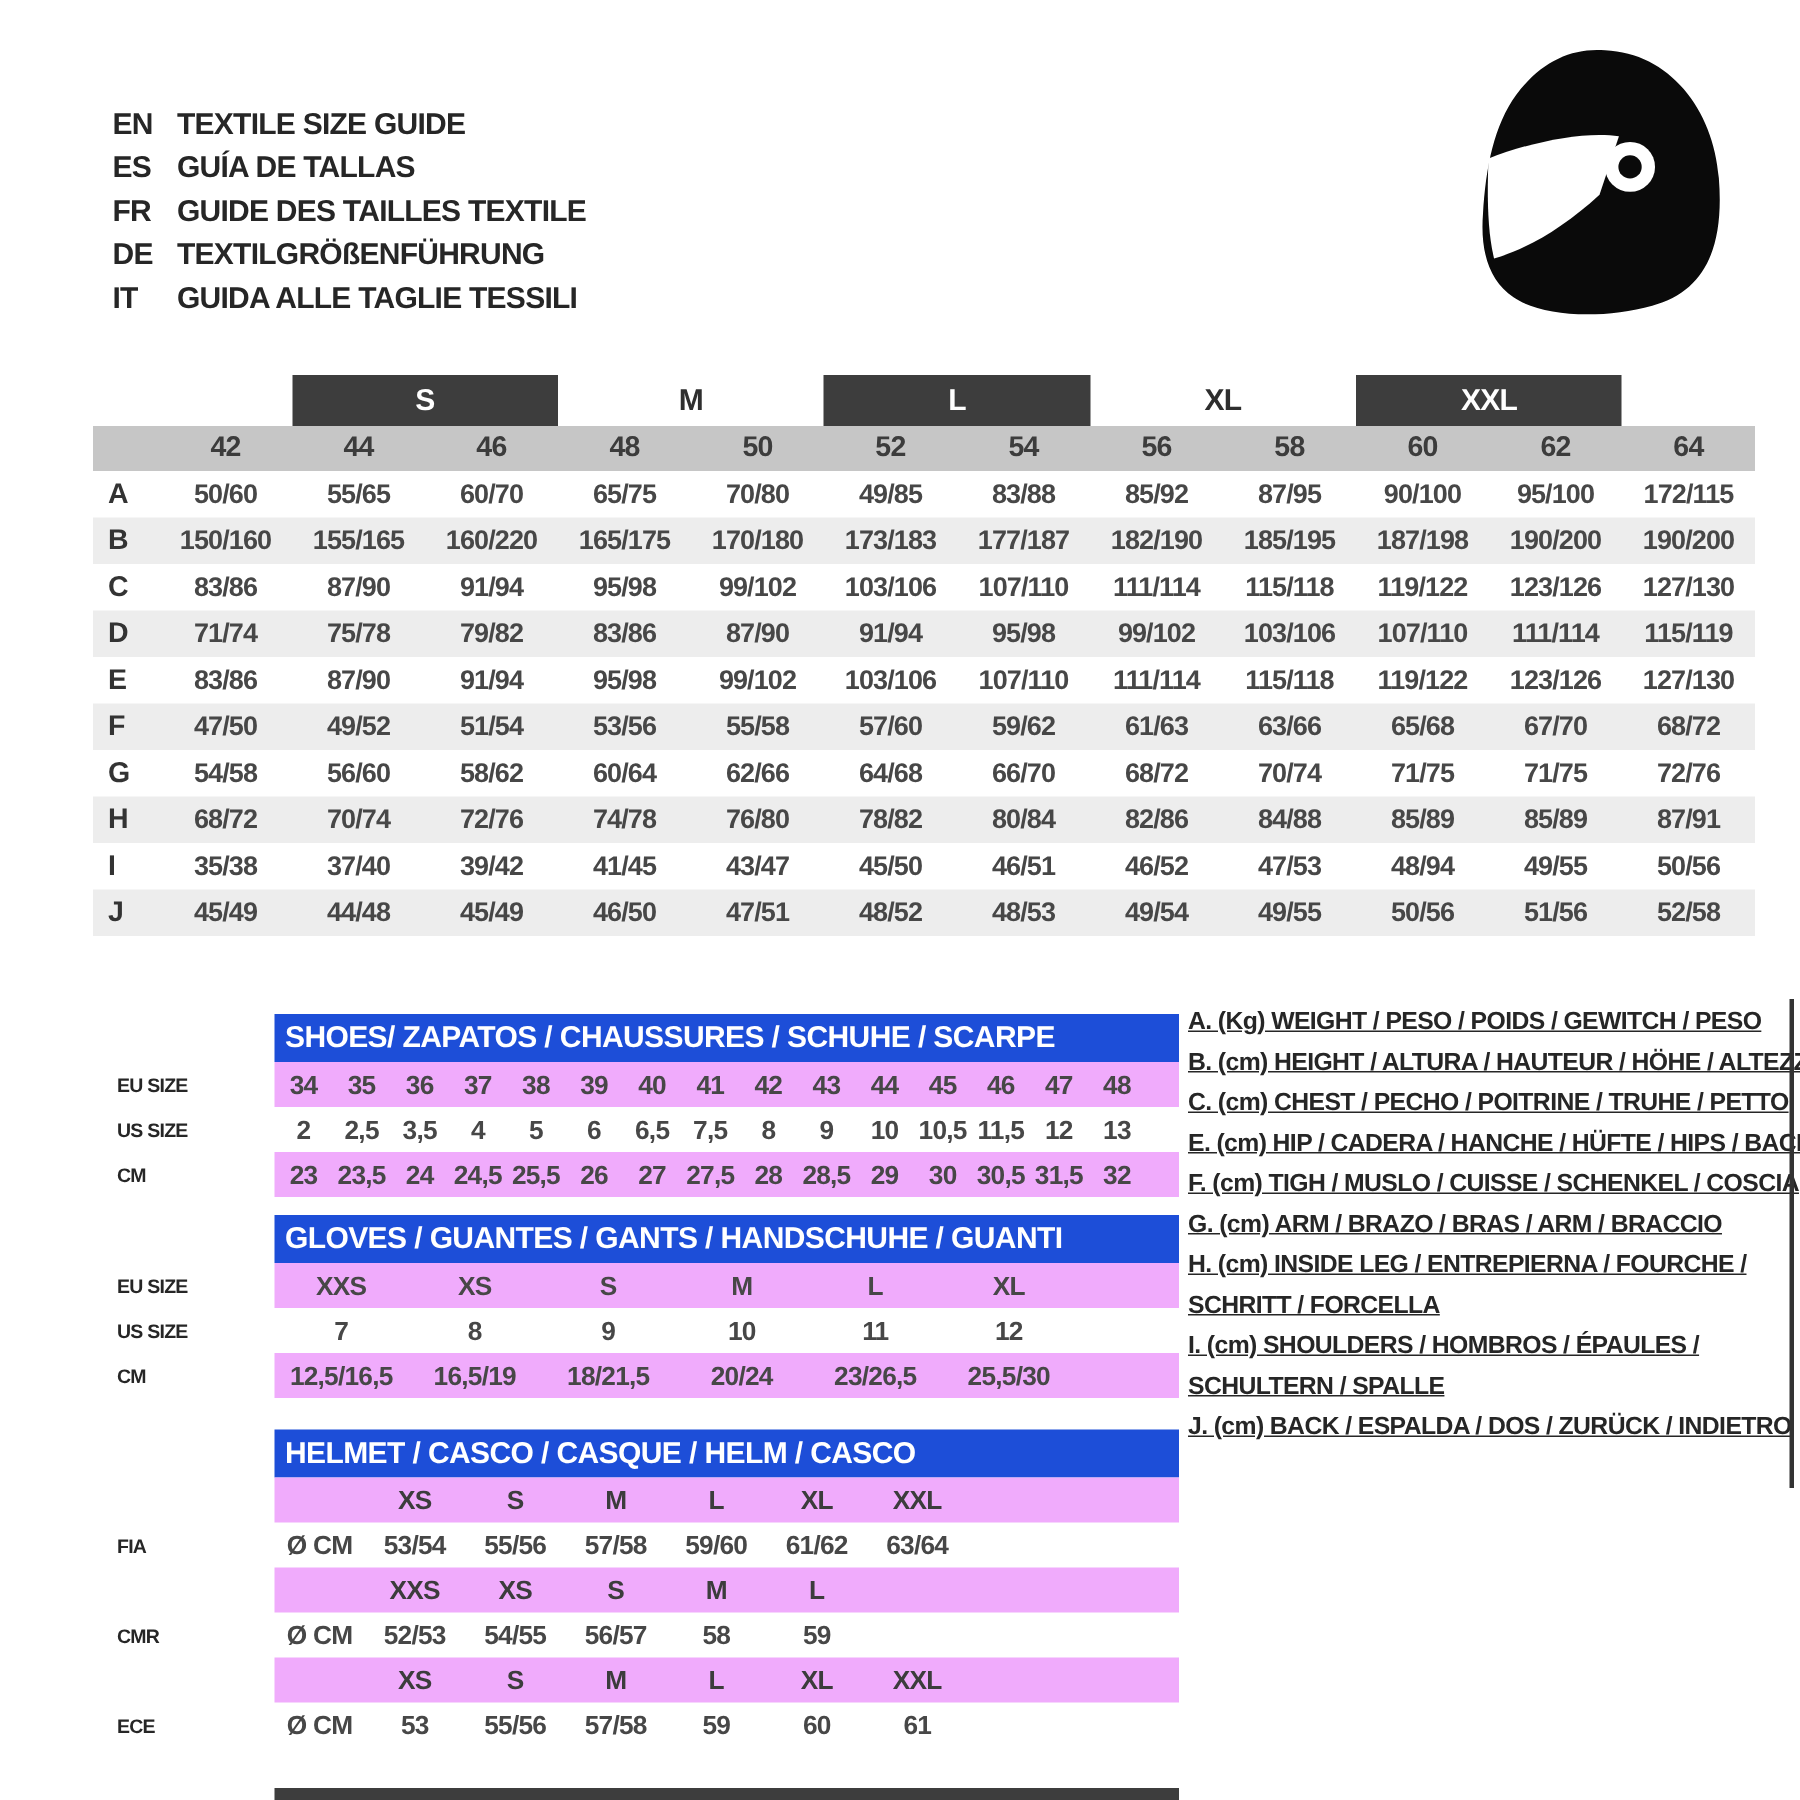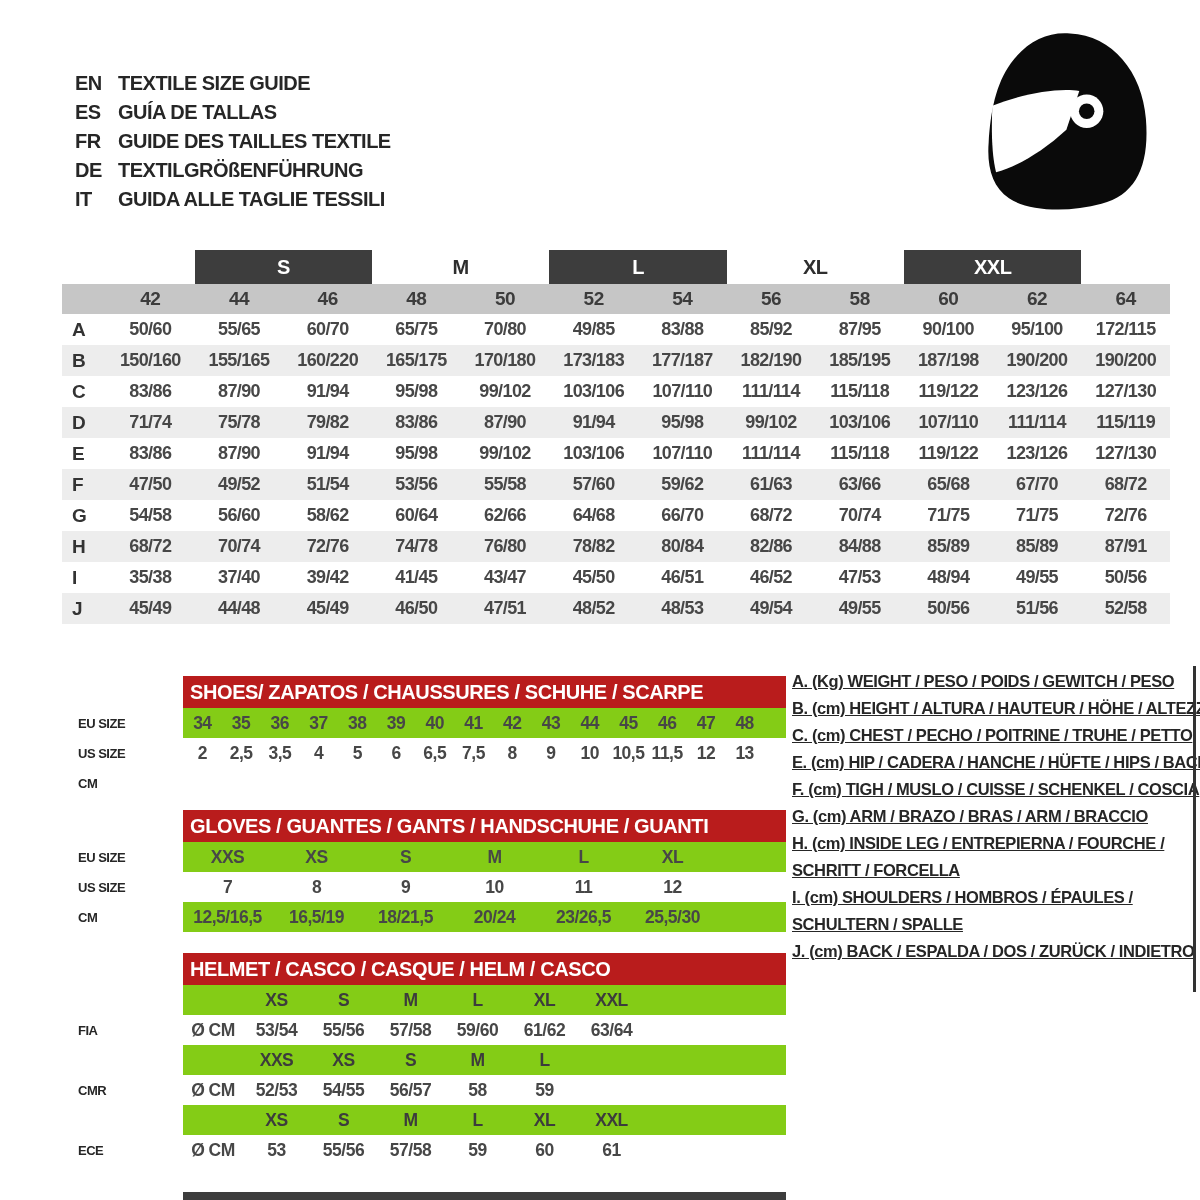--- a/index.html
+++ b/index.html
@@ -22,28 +22,28 @@
   .group-cell.boxed { background:#3d3d3d; color:#ffffff; }
   .num-row { height:30px; background:#c6c6c6; color:#3c3c3c; font-size:19px; }
   .num-row div { text-align:center; letter-spacing:-0.5px; }
   .data-row { height:31px; font-size:18px; color:#474747; }
   .data-row.stripe { background:#ededed; }
   .letter-cell { padding-left:10px; color:#333; font-size:19px; }
   .val-cell { text-align:center; letter-spacing:-0.6px; }
 
   
   .section { position:absolute; left:78px; width:710px; }
-  .sec-header { margin-left:105px; width:603px; height:32px; background:#b91c1c; color:#fff;
+  .sec-header { margin-left:105px; width:603px; height:32px; background:#1d4ed8; color:#fff;
                 display:flex; align-items:center; padding-left:7px; box-sizing:border-box;
                 font-size:20px; letter-spacing:-0.4px; }
   .sec-row { display:flex; height:30px; align-items:center; }
   .sec-label { width:105px; font-size:13px; letter-spacing:-0.5px; color:#262626; }
   .sec-body { width:603px; height:30px; display:grid; align-items:center; text-align:center;
               font-size:17.5px; letter-spacing:-0.5px; color:#474747; box-sizing:border-box; }
-  .gray-bg { background:#84cc16; }
+  .gray-bg { background:#f0abfc; }
   .shoes-body { grid-template-columns:repeat(15,1fr); padding-right:22px; }
   .gloves-body { grid-template-columns:repeat(6,89px); }
   .helmet-body { grid-template-columns:60px repeat(6,67px); }
   .sizes-text { color:#3c3c3c; }
 
   
   .legend { position:absolute; left:792px; top:668px; width:400px; }
   .legend-line { font-size:16.5px; line-height:27px; letter-spacing:-0.4px; color:#262626; white-space:nowrap;text-decoration:underline; }
 
   
@@ -301,20 +301,37 @@
           <div>9</div>
           <div>10</div>
           <div>10,5</div>
           <div>11,5</div>
           <div>12</div>
           <div>13</div>
         </div>
       </div>
       <div class="sec-row">
         <div class="sec-label">CM</div>
+        <div class="sec-body shoes-body gray-bg">
+          <div>23</div>
+          <div>23,5</div>
+          <div>24</div>
+          <div>24,5</div>
+          <div>25,5</div>
+          <div>26</div>
+          <div>27</div>
+          <div>27,5</div>
+          <div>28</div>
+          <div>28,5</div>
+          <div>29</div>
+          <div>30</div>
+          <div>30,5</div>
+          <div>31,5</div>
+          <div>32</div>
+        </div>
       </div>
     </div>
 
   <div class="section" style="top:810px">
     <div class="sec-header">GLOVES / GUANTES / GANTS / HANDSCHUHE / GUANTI</div>
   <div class="sec-row">
         <div class="sec-label">EU SIZE</div>
         <div class="sec-body gloves-body gray-bg">
           <div>XXS</div>
           <div>XS</div>

